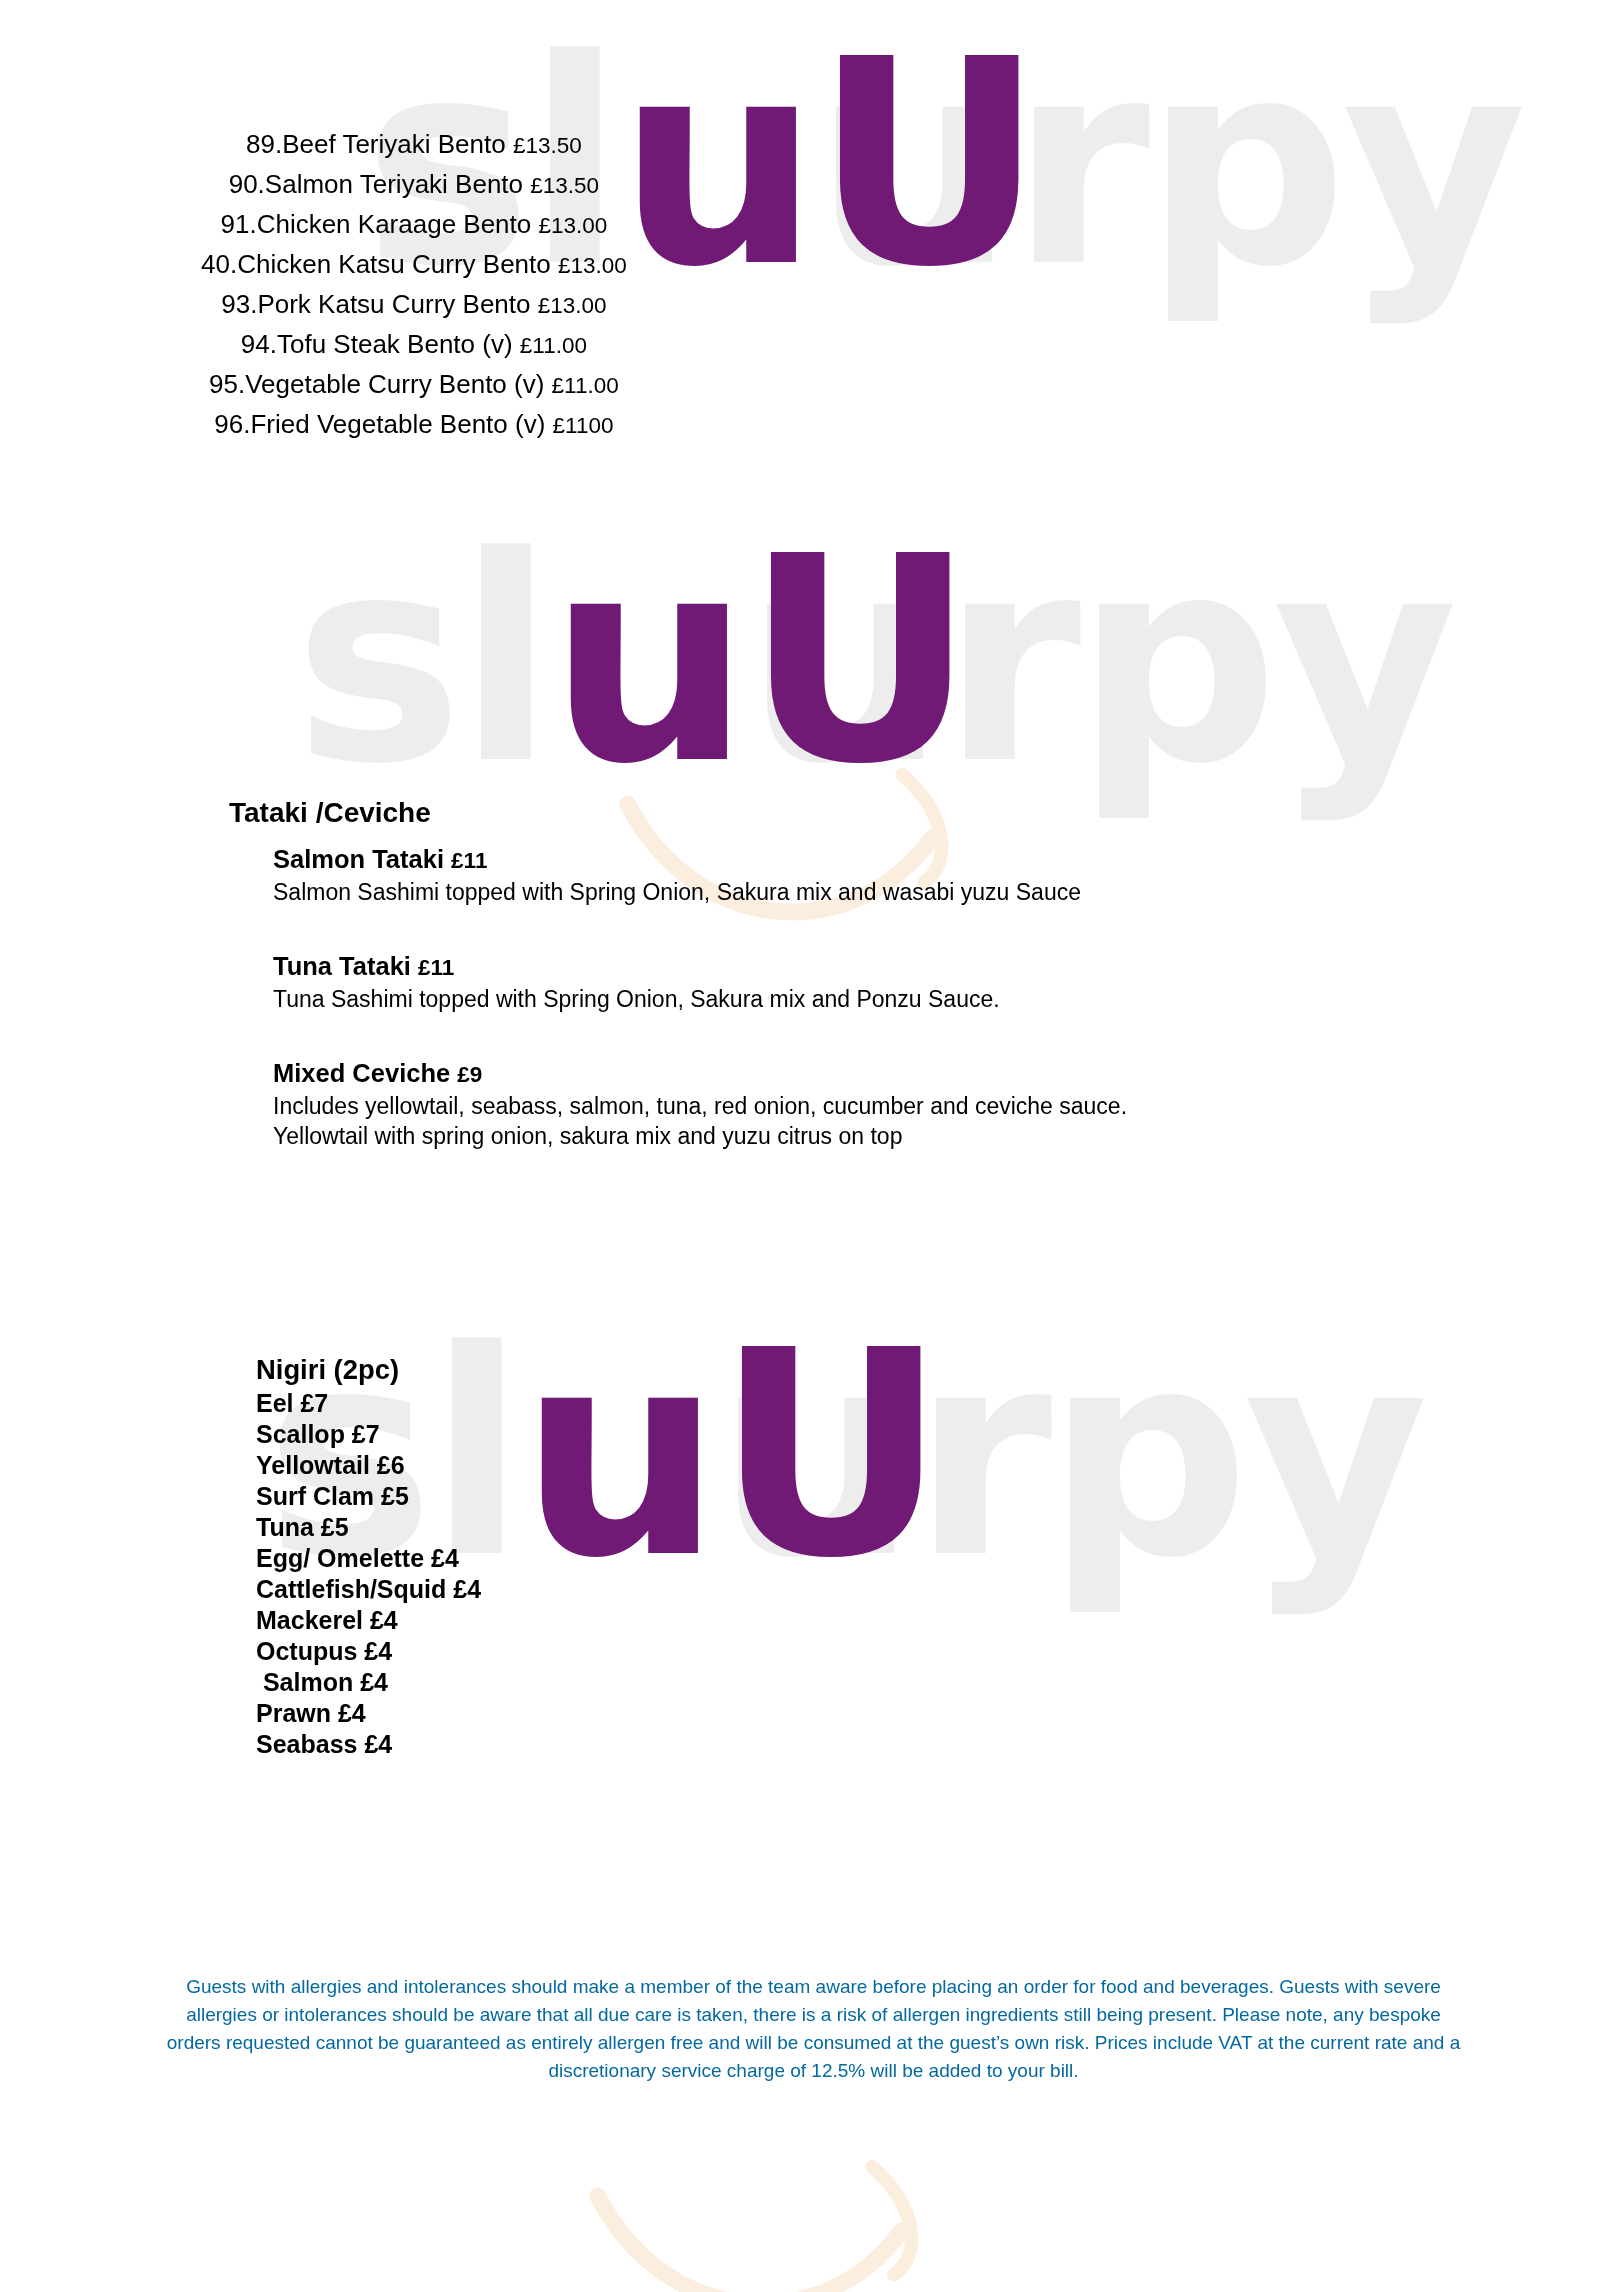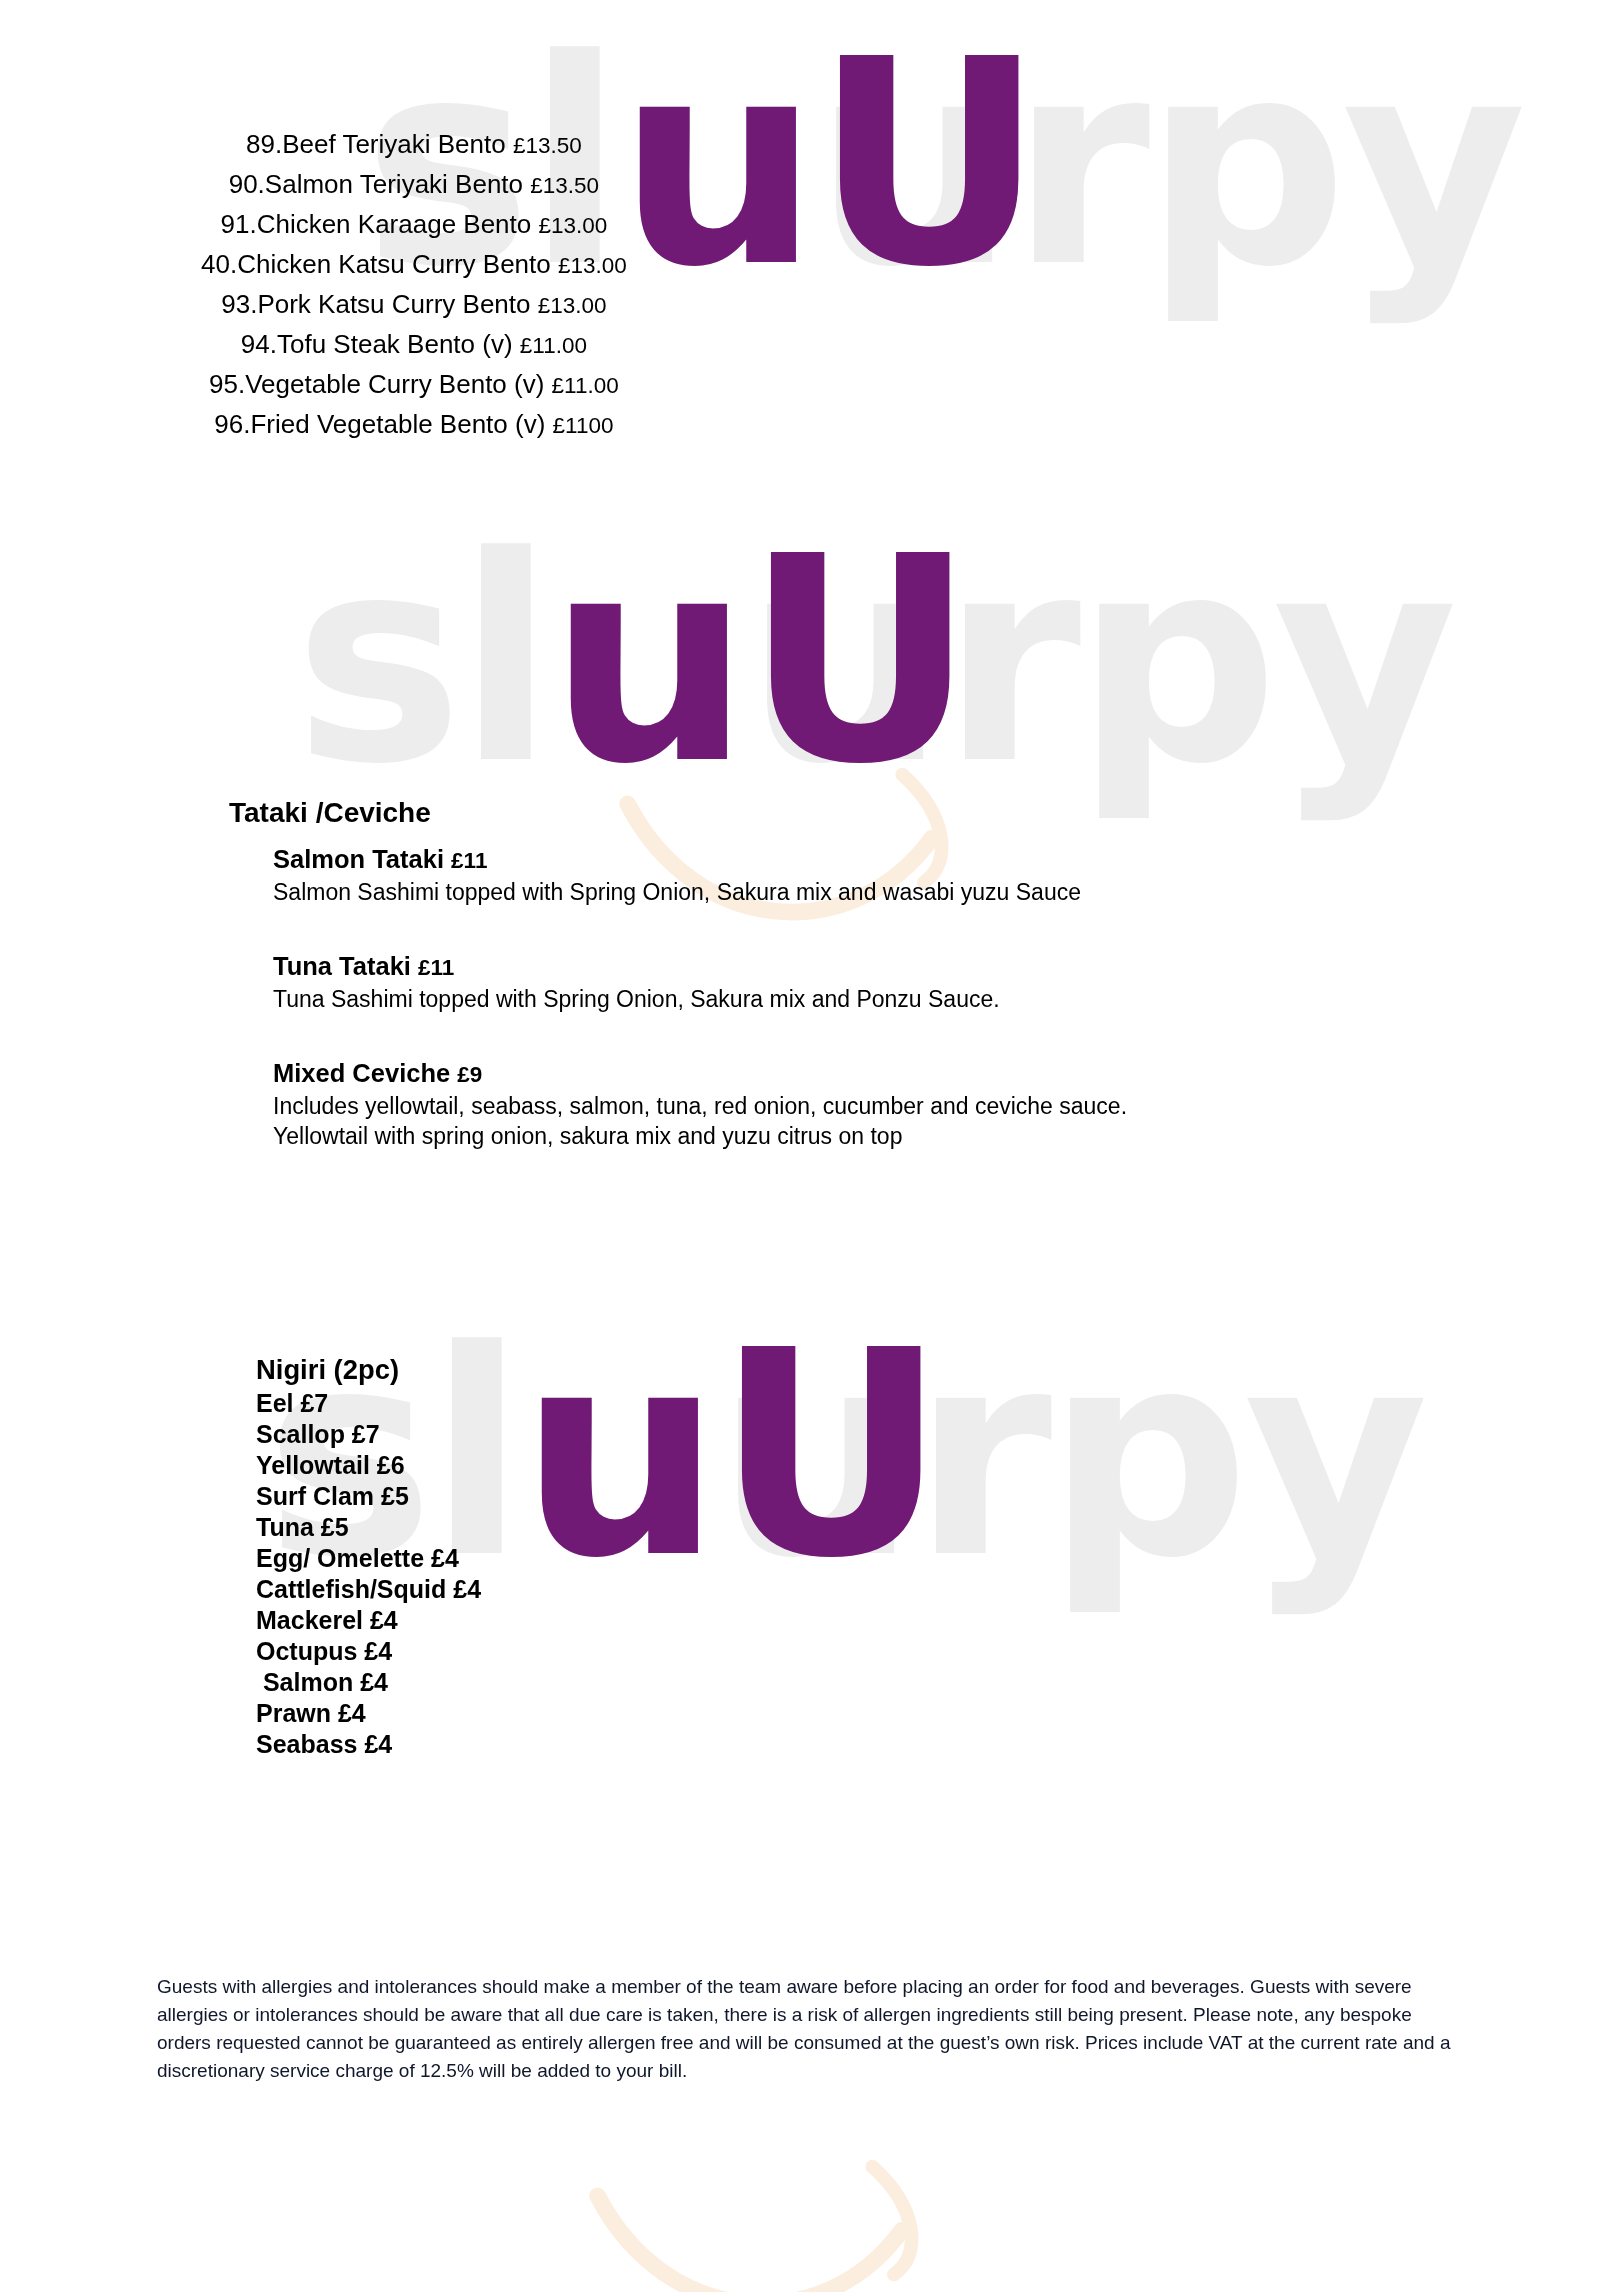--- a/index.html
+++ b/index.html
@@ -130,23 +130,24 @@
     font-weight: 700;
     line-height: 31px;
     white-space: pre;
   }
 
   .footer-note {
     position: absolute;
     left: 157px;
     width: 1313px;
     top: 1973px;
+    text-align: center;
     font-size: 19px;
     line-height: 28px;
-    color: #0f172a;
+    color: #0369a1;
   }
   .footer-note p {
     margin: 0;
   }
 </style>
 </head>
 <body>
 
 <div class="page">
 

